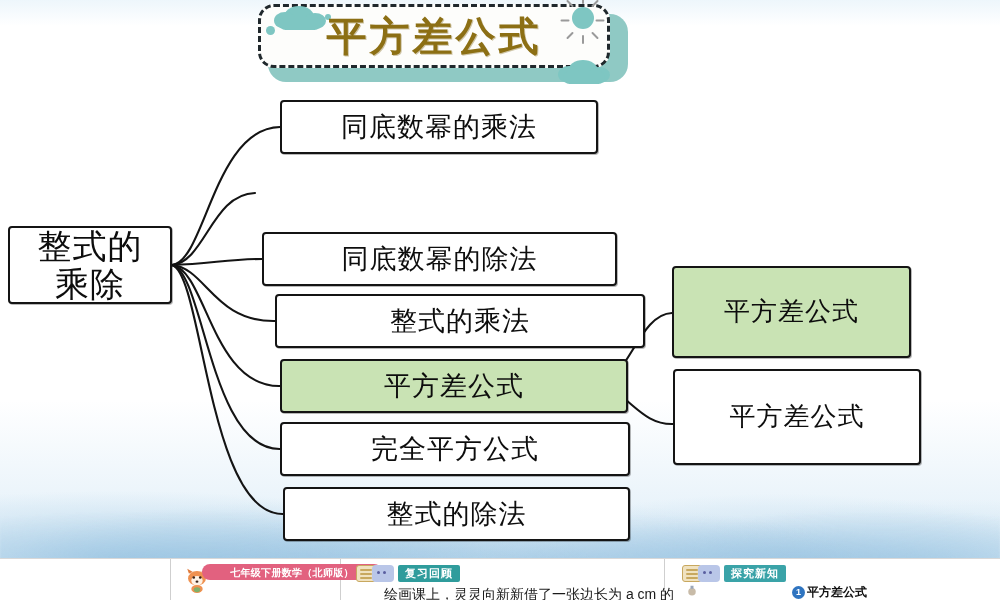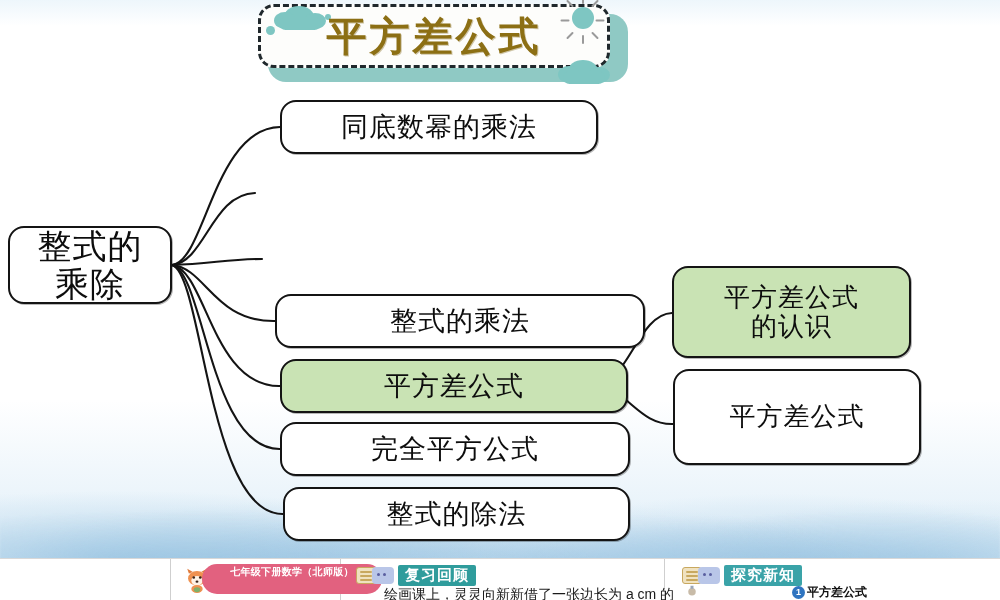--- a/index.html
+++ b/index.html
@@ -61,21 +61,21 @@
   .cloud-grp .c2{width:22px;height:17px;left:0px;top:10px;}
   .cloud-grp .c3{width:22px;height:16px;left:30px;top:11px;}
   .cloud-grp .c4{width:42px;height:13px;left:5px;top:15px;border-radius:8px;}
   .dot{position:absolute;border-radius:50%;background:#7ec6c2;}
   .sun{position:absolute;width:22px;height:22px;border-radius:50%;background:#7ec6c2;}
   .ray{position:absolute;width:2px;height:9px;background:#9a9a9a;border-radius:1px;}
 
   
   .node{
     position:absolute;box-sizing:border-box;
-    border:2.2px solid #141414;border-radius:16px;background:#ffffff;
+    border:2.2px solid #141414;border-radius:4px;background:#ffffff;
     display:flex;align-items:center;justify-content:center;text-align:center;
     font-family:"DejaVu Sans","Liberation Sans",sans-serif;
     color:#0d0d0d;line-height:1.12;letter-spacing:1px;
     box-shadow:1px 1px 0 rgba(0,0,0,.28);
   }
   .node.green{background:#c9e3b4;}
   .root{font-size:34px;}
   .branch{font-size:27px;}
   .leaf{font-size:26px;}
 
@@ -83,45 +83,44 @@
 
   
   .strip{
     position:absolute;left:0;bottom:0;width:1000px;height:41px;
     background:#ffffff;border-top:1px solid #d8d8d8;overflow:hidden;
   }
   .strip .divider{position:absolute;top:0;bottom:0;width:1px;background:#cfcfcf;}
   .thumb{position:absolute;top:0;height:41px;}
 
   .pink-badge{
-    position:absolute;left:32px;top:5px;width:180px;height:30px;
+    position:absolute;left:32px;top:5px;width:180px;height:16px;
     background:#e2617f;border-radius:15px;
     color:#ffffff;font-size:10px;line-height:13px;text-align:center;
     padding-top:2px;box-sizing:border-box;font-weight:700;
     letter-spacing:.3px;
-    font-family:Liberation Mono, monospace;
   }
   .fox{position:absolute;left:14px;top:8px;width:26px;height:26px;}
 
   .tag{
     position:absolute;display:flex;align-items:center;
   }
   .tag-ico{
     position:relative;width:20px;height:17px;background:#f0e2c0;
     border:1.6px solid #c8a85f;border-radius:3px;box-sizing:border-box;
   }
   .tag-ico i{position:absolute;left:3px;height:1.8px;background:#c8a85f;width:12px;border-radius:1px;}
   .tag-bub{
     position:relative;width:22px;height:17px;background:#b9c6e8;
     border-radius:4px;margin-left:-4px;
   }
   .tag-bub b{position:absolute;top:6px;width:3.2px;height:3.2px;border-radius:50%;background:#5a5fa0;}
   .tag-lbl{
     margin-left:4px;background:#2f9c9c;color:#ffffff;
-    font-size:15px;font-weight:700;padding:1px 7px;border-radius:2px;
+    font-size:11px;font-weight:700;padding:1px 7px;border-radius:2px;
     font-family:"DejaVu Serif","Liberation Serif",serif;letter-spacing:1px;
   }
   .tag-lbl.tealish{background:#3aa3a8;}
   .body-txt{
     position:absolute;font-size:14px;color:#1a1a1a;white-space:nowrap;
     font-family:Liberation Sans, sans-serif;
     text-align:center;
   }
   .hdr-txt{
     position:absolute;font-size:12px;font-weight:700;color:#111;white-space:nowrap;
@@ -196,40 +195,43 @@
     <span>
       <span>整式的</span><br><span>乘除</span>
     </span>
   </div>
 
   <div class="node branch" style="left:280px;top:100px;width:318px;height:54px;">
     <span>同底数幂的乘法</span>
   </div>
 
 
+  <div class="node branch" style="left:262px;top:232px;width:355px;height:54px;">
+    <span>同底数幂的除法</span>
+  </div>
 
   <div class="node branch" style="left:275px;top:294px;width:370px;height:54px;">
     <span>整式的乘法</span>
   </div>
 
   <div class="node branch green" style="left:280px;top:359px;width:348px;height:54px;">
     <span>平方差公式</span>
   </div>
 
   <div class="node branch" style="left:283px;top:487px;width:347px;height:54px;">
     <span>整式的除法</span>
   </div>
 
   <div class="node branch" style="left:280px;top:422px;width:350px;height:54px;">
     <span>完全平方公式</span>
   </div>
 
   <div class="node leaf green" style="left:672px;top:266px;width:239px;height:92px;">
     <span>
-      <span>平方差公式</span><br><span>的认识</span>
+      <span>平方差公式</span><br>
     </span>
   </div>
 
   <div class="node leaf" style="left:673px;top:369px;width:248px;height:96px;">
     <span>
       <span>平方差公式</span><br>
     </span>
   </div>
 
   <div class="strip">

